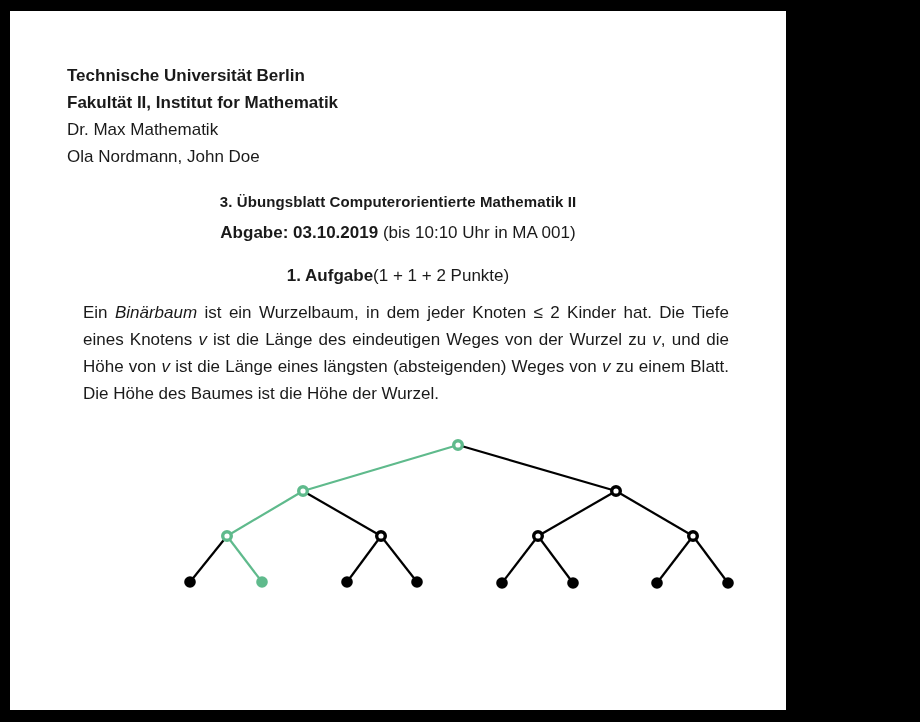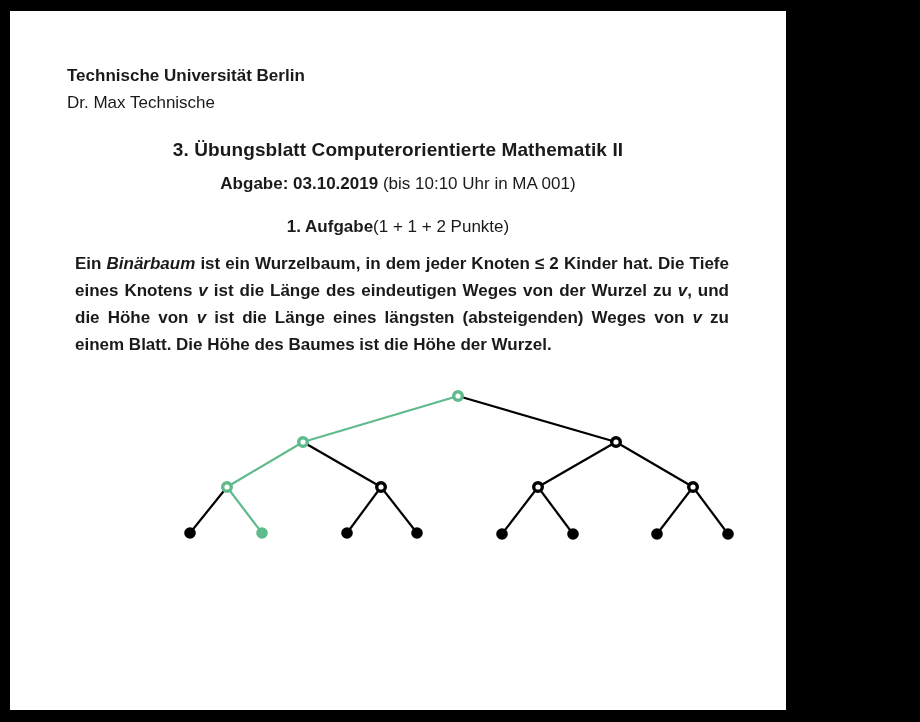--- a/index.html
+++ b/index.html
@@ -23,56 +23,57 @@
   .header-row {
     display: flex;
     justify-content: space-between;
     align-items: flex-start;
     line-height: 27px;
   }
   .header-right { text-align: right; }
   .bold { font-weight: bold; }
   .sheet-title {
     text-align: center;
-    font-size: 19px;
+    font-size: 15px;
     font-weight: bold;
     margin-top: 23px;
     letter-spacing: 0.1px;
   }
   .subline { text-align: center; margin-top: 13px; }
   .proof-note { text-align: center; font-weight: bold; margin-top: 13px; }
   .task-row {
     display: flex;
     justify-content: center;
     margin-top: 23px;
   }
   .para {
-    margin: 13px 0 0 8px;
+    margin: 13px 0 0 16px;
     line-height: 27px;
     text-align: justify;
-    font-weight: bold;
   }
   .tree-figure {
     margin: 28px 0 0 91px;
     width: 600px;
     height: 165px;
   }
   .tree-figure svg { display: block; width: 600px; height: 165px; }
 </style>
 </head>
 <body>
 
 <div class="frame">
   <div class="page">
     <div class="content">
 
       <div class="header-row">
         <div class="header-left">
             <div class="bold">Technische Universität Berlin</div>
-            <div>Dr. Max Technische</div>
+            <div class="bold">Fakultät II, Institut for Mathematik</div>
+            <div>Dr. Max Mathematik</div>
+            <div>Ola Nordmann, John Doe</div>
           </div>
       </div>
 
       <div class="sheet-title">3. Übungsblatt Computerorientierte Mathematik II</div>
 
       <div class="subline"><span class="bold">Abgabe: 03.10.2019</span><span> (bis 10:10 Uhr in MA 001)</span></div>
 
 
       <div class="task-row">
         <span class="bold">1. Aufgabe</span>

